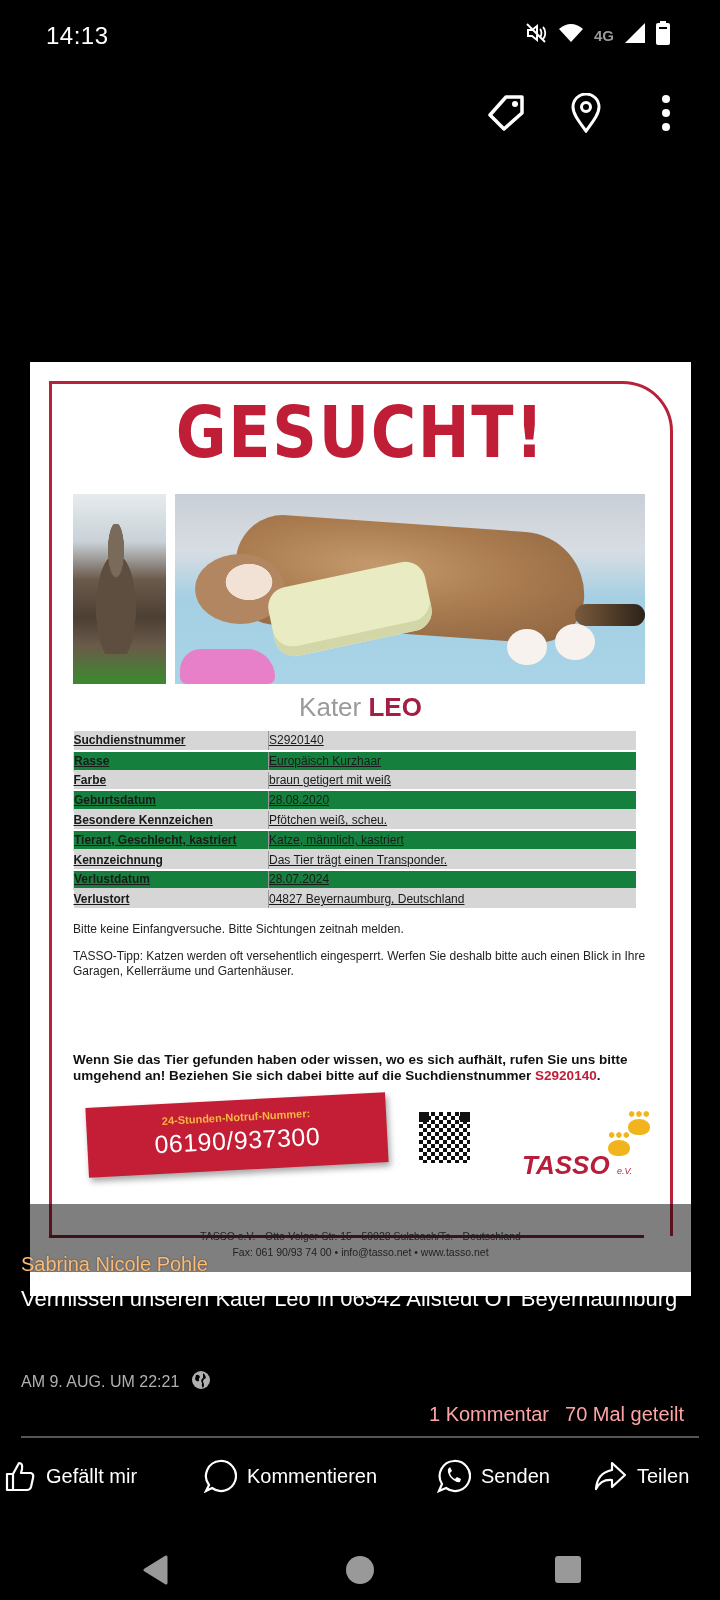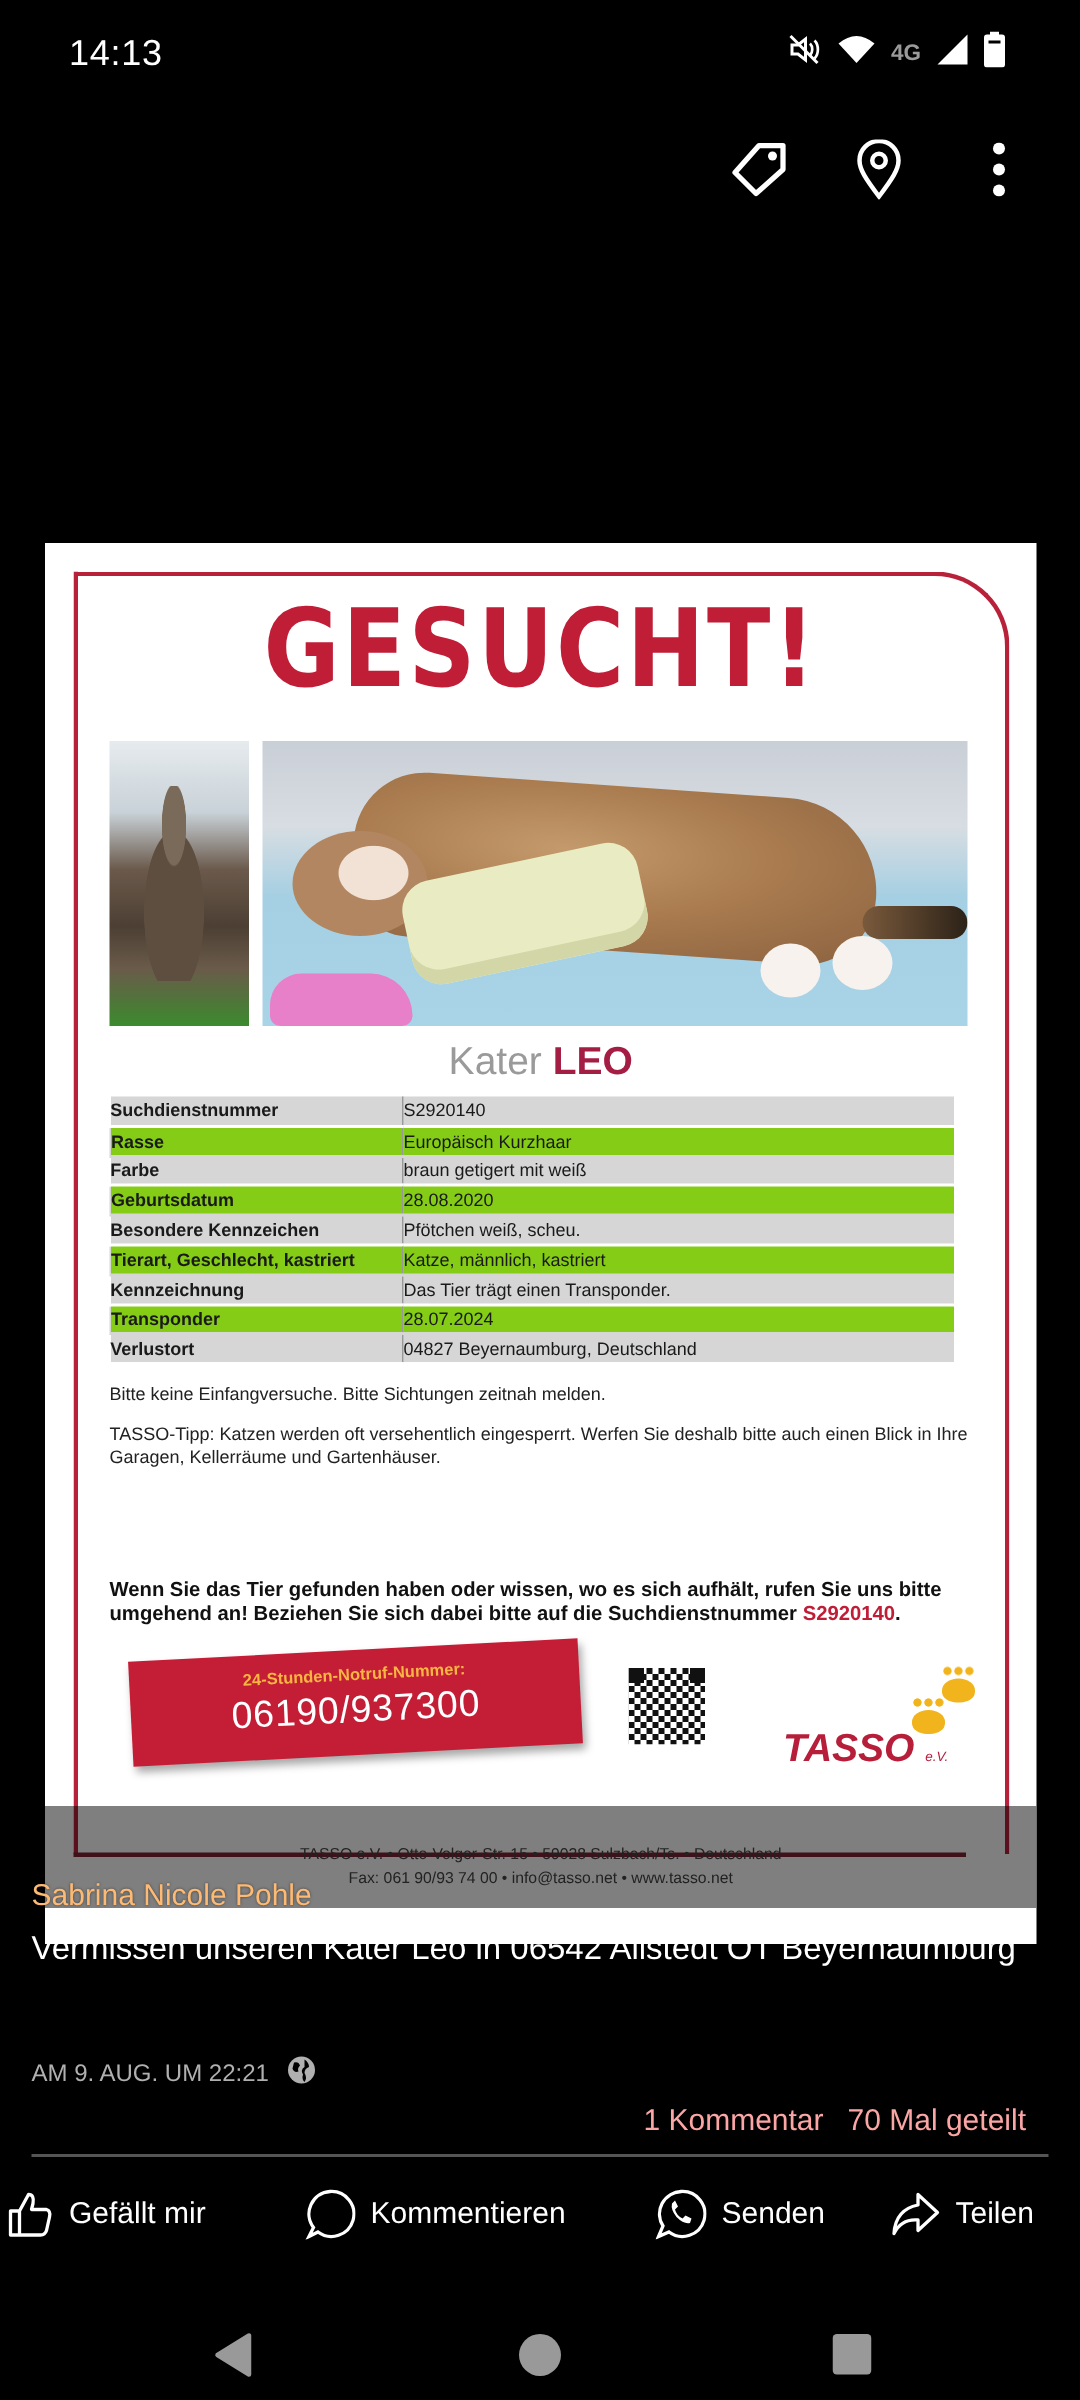--- a/index.html
+++ b/index.html
@@ -31,24 +31,24 @@
   .photo-big .paw1, .photo-big .paw2 { position: absolute; width: 40px; height: 36px; border-radius: 50%; background: #f7f2ee; }
   .photo-big .paw1 { left: 332px; top: 135px; }
   .photo-big .paw2 { left: 380px; top: 130px; }
   .photo-big .pink { position: absolute; left: 5px; top: 155px; width: 95px; height: 35px; background: #e77fc9; border-radius: 30px 40px 10px 10px; }
 
   .cat-name { position: absolute; left: 0; width: 661px; top: 330px; text-align: center; font-size: 26px; }
   .cat-name .k { color: #9a9a9a; }
   .cat-name .n { color: #a41e43; font-weight: bold; }
 
   .info-table { position: absolute; left: 43px; top: 369px; width: 563px; border-collapse: collapse; font-size: 12px; color: #1a1a1a; }
-  .info-table td { height: 19.8px; padding: 0 0; border-bottom: 2px solid #fff; }
+  .info-table td { height: 19.8px; padding: 0 0; border-bottom: 2px solid #fff; text-decoration: underline; }
   .info-table td.k { font-weight: bold; width: 195px; border-right: 1px solid #999; }
   .info-table tr.g td { background: #d6d6d6; }
-  .info-table tr.w td { background: #84cc16; border-bottom: 2px solid #d6d6d6; }
+  .info-table tr.w td { background: #15803d; border-bottom: 2px solid #d6d6d6; }
   .info-table tr.w td.k { border-left: 1px solid #d6d6d6; }
 
   .note1 { position: absolute; left: 43px; top: 560px; font-size: 12px; color: #222; }
   .note2 { position: absolute; left: 43px; top: 587px; width: 580px; font-size: 12px; color: #222; line-height: 15px; }
   .callout { position: absolute; left: 43px; top: 690px; width: 560px; font-size: 13.5px; font-weight: bold; color: #111; line-height: 16px; }
   .callout .red { color: #c01d37; }
 
   .hotline { position: absolute; left: 57px; top: 738px; width: 300px; height: 70px; background: #c41d36; transform: rotate(-3deg); box-shadow: 2px 4px 6px rgba(0,0,0,0.35); text-align: center; }
   .hotline .lbl { margin-top: 11px; font-size: 11px; color: #f7b542; font-weight: bold; }
   .hotline .num { margin-top: 3px; font-size: 25px; color: #fff; letter-spacing: 0.5px; }
@@ -181,21 +181,21 @@
         </tr>
     <tr class="w">
           <td class="k">Tierart, Geschlecht, kastriert</td>
           <td>Katze, männlich, kastriert</td>
         </tr>
     <tr class="g">
           <td class="k">Kennzeichnung</td>
           <td>Das Tier trägt einen Transponder.</td>
         </tr>
     <tr class="w">
-          <td class="k">Transponder</td>
+          <td class="k">Verlustdatum</td>
           <td>28.07.2024</td>
         </tr>
     <tr class="g">
           <td class="k">Verlustort</td>
           <td>04827 Beyernaumburg, Deutschland</td>
         </tr>
   </tbody>
     </table>
 
   <div class="note1">Bitte keine Einfangversuche. Bitte Sichtungen zeitnah melden.</div>

